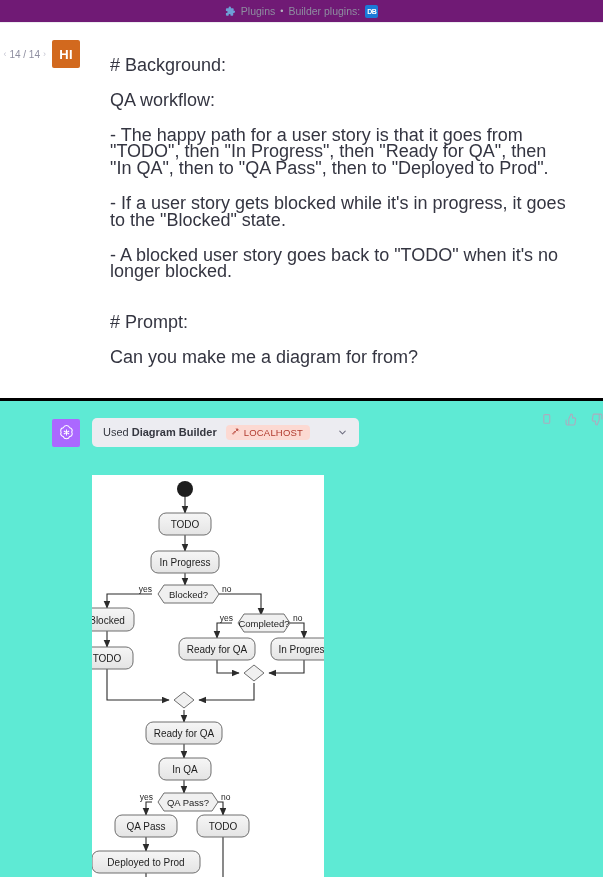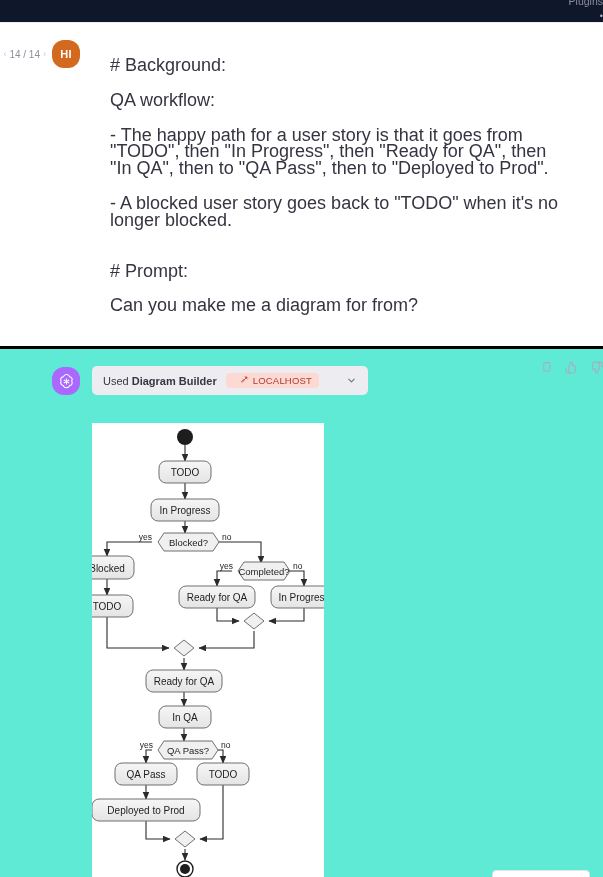--- a/index.html
+++ b/index.html
@@ -9,27 +9,26 @@
     background: #ffffff;
     font-family: "Liberation Sans", sans-serif;
     color: #343541;
     overflow: hidden;
   }
 
   
   .topbar {
     height: 22px;
     display: flex;
-    align-items: flex-end;
+    align-items: center;
     justify-content: center;
     gap: 5px;
     font-size: 10.5px;
     color: #8e8ea0;
-    background: #0f172a;
-    flex-direction: column;
+    background: #701a75;
   }
   .topbar .puzzle-icon { display: inline-flex; align-items: center; }
   .topbar .dot { font-size: 9px; color: #b4b4bf; line-height: 1; }
   .topbar .label { color: #8e8ea0; }
   .plugin-badge {
     width: 13px; height: 13px;
     border-radius: 2px;
     background: #1a7ad9;
     display: inline-flex;
     align-items: center;
@@ -72,26 +71,26 @@
     align-items: center;
     gap: 3px;
     font-size: 10px;
     color: #8e8ea0;
     padding-top: 9px;
   }
   .pager .chev { font-size: 9px; color: #c5c5d2; line-height: 1; }
   .avatar {
     width: 28px; height: 28px;
     flex: 0 0 28px;
-    border-radius: 12px;
+    border-radius: 2px;
     display: flex;
     align-items: center;
     justify-content: center;
     color: #ffffff;
-    font-size: 11px;
+    font-size: 13px;
     font-weight: 600;
     letter-spacing: 0.3px;
   }
   .avatar-user { background: #d2691e; }
   .avatar-assistant { background: #ab68ff; }
 
   .body {
     flex: 1 1 auto;
     padding-right: 14px;
     min-width: 0;
@@ -118,21 +117,21 @@
   }
   .tool-card .used { font-size: 11px; color: #353740; }
   .tool-card .used b { font-weight: 700; }
   .host-badge {
     display: inline-flex;
     align-items: center;
     gap: 4px;
     background: #fcd9d2;
     color: #b03a2e;
     border-radius: 4px;
-    padding: 2px 7px 2px 14px;
+    padding: 2px 7px 2px 5px;
     font-size: 9.5px;
     letter-spacing: 0.2px;
     font-weight: 500;
   }
   .tool-card .chevdown {
     margin-left: auto;
     padding-left: 18px;
     color: #6e6e80;
     display: inline-flex;
     align-items: center;
@@ -197,20 +196,21 @@
       <span class="chev">‹</span>
       <span>14 / 14</span>
       <span class="chev">›</span>
     </div>
     <div class="avatar avatar-user">HI</div>
   </div>
   <div class="body">
     <p># Background:</p>
     <p class="gap-before">QA workflow:</p>
     <p class="tight">- The happy path for a user story is that it goes from "TODO", then "In Progress", then "Ready for QA", then "In QA", then to "QA Pass", then to "Deployed to Prod".</p>
+    <p class="tight">- If a user story gets blocked while it's in progress, it goes to the "Blocked" state.</p>
     <p class="tight">- A blocked user story goes back to "TODO" when it's no longer blocked.</p>
     <p class="gap-before" style="margin-top:34px"># Prompt:</p>
     <p class="gap-before">Can you make me a diagram for from?</p>
   </div>
 </div>
 
 <div class="msg msg-assistant" style="padding-top:17px; height:566px;">
   <div class="gutter">
     <div class="avatar avatar-assistant">
       <svg width="19" height="19" viewBox="0 0 24 24" fill="none" stroke="#ffffff" stroke-width="1.3">

